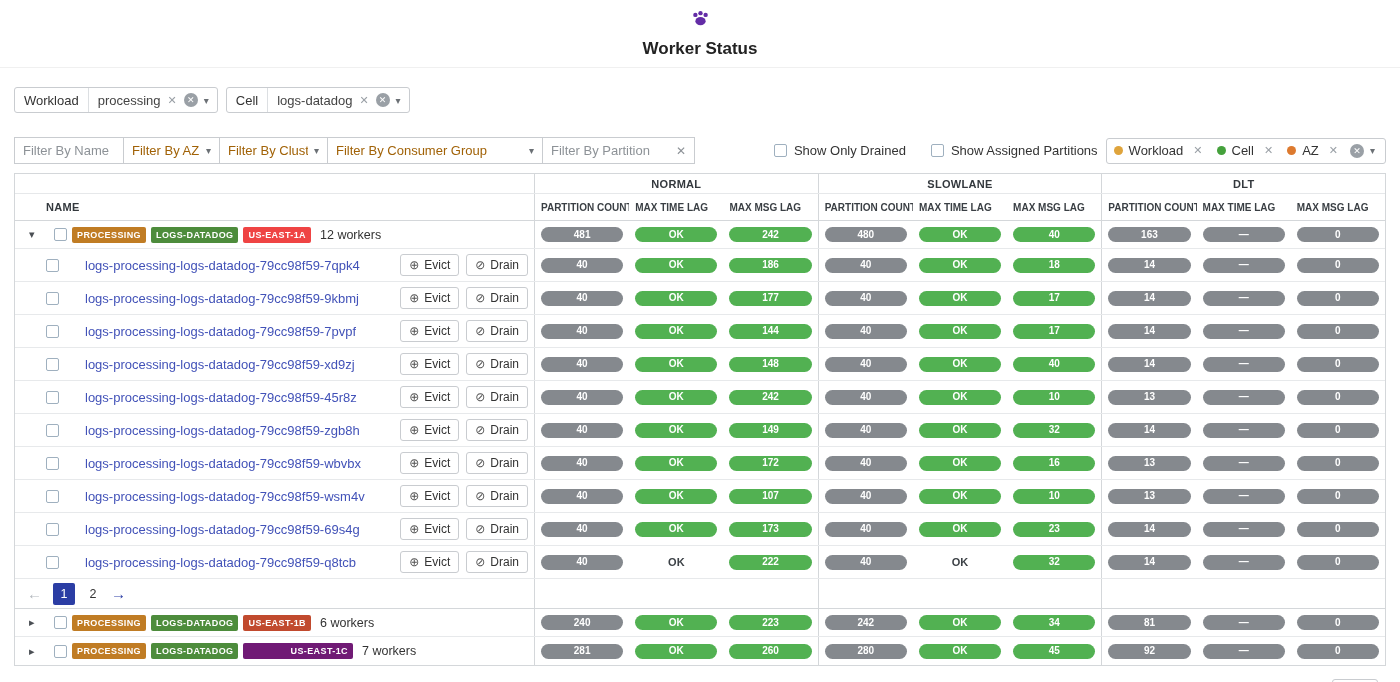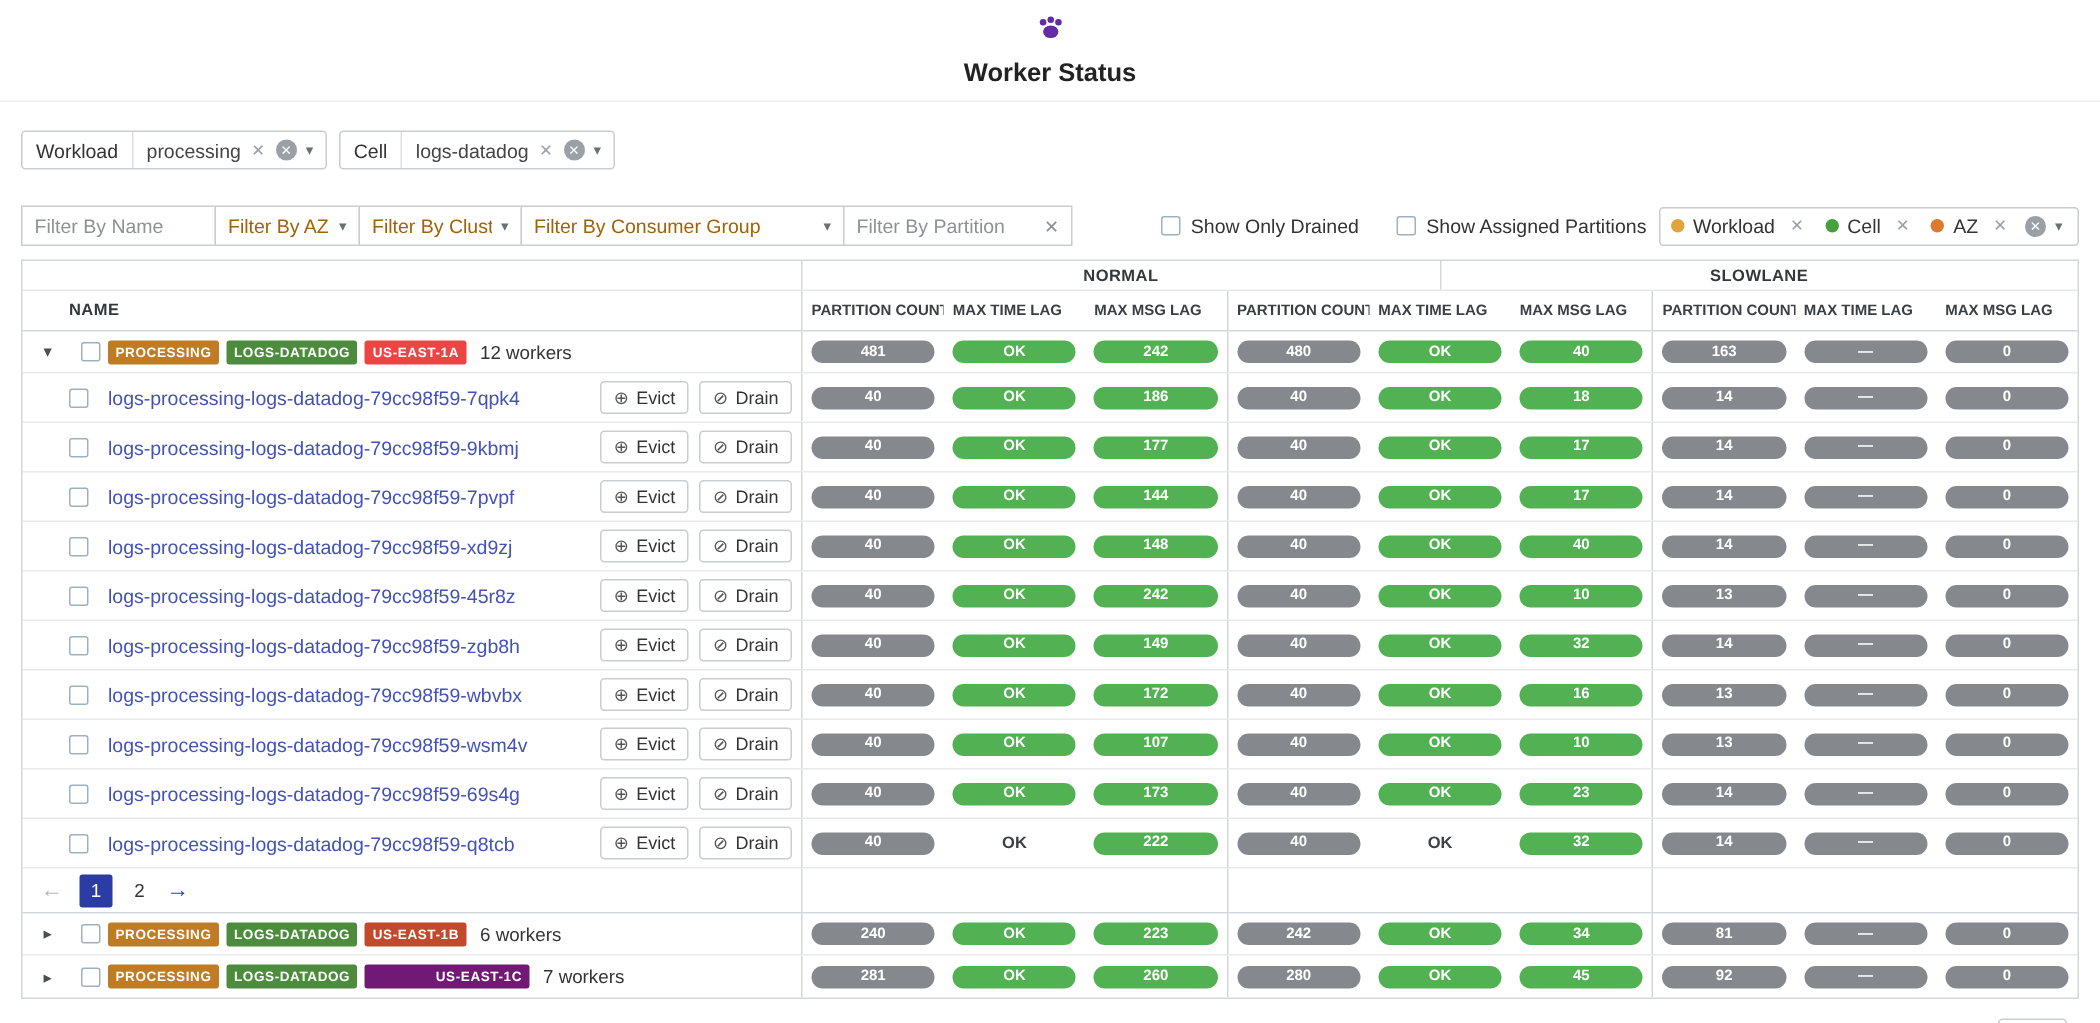--- a/index.html
+++ b/index.html
@@ -28,21 +28,21 @@
   
   .filterrow { display:flex; align-items:center; padding:24px 14px 0; }
   .finput { height:27px; border:1px solid #c9ccd0; background:#fff; display:flex; align-items:center;
             padding:0 8px; margin-left:-1px; }
   .finput:first-child { margin-left:0; }
   .finput input { border:none; outline:none; font-size:13px; color:#333; width:100%; font-family:inherit; background:transparent; padding:0; }
   .finput input::placeholder { color:#8d9297; }
   .ph { color:#a16207; flex:1; white-space:nowrap; overflow:hidden; }
   .caret2 { color:#6b7075; font-size:10px; margin-left:6px; flex:none; }
   .xclear { color:#8d9297; font-size:12px; margin-left:6px; cursor:pointer; flex:none; }
-  .w-name{width:130px} .w-az{width:97px} .w-cluster{width:109px} .w-cg{width:216px} .w-part{width:153px}
+  .w-name{width:110px} .w-az{width:97px} .w-cluster{width:109px} .w-cg{width:216px} .w-part{width:153px}
 
   .fcheck { display:flex; align-items:center; gap:7px; margin-left:25px; white-space:nowrap; }
   .fcheck.first { margin-left:auto; }
   .cbx { width:13px; height:13px; border:1px solid #9fb0bf; border-radius:2px; background:#fff; cursor:pointer; flex:none; display:inline-block; }
 
   .grouppill { display:flex; align-items:center; height:26px; border:1px solid #c9ccd0; border-radius:3px; margin-left:8px; padding:0 2px; }
   .chip { display:flex; align-items:center; gap:6px; padding:0 5px; }
   .dot { width:9px; height:9px; border-radius:50%; flex:none; }
 
   
@@ -72,21 +72,21 @@
 
   .nc-group { padding-left:14px; }
   .chev { width:14px; color:#4a4f54; font-size:11px; cursor:pointer; flex:none; }
   .nc-group .cbx { margin-left:11px; }
   .badge { color:#fff; font-size:9px; font-weight:bold; padding:3px 5px; border-radius:2px;
            letter-spacing:.4px; margin-left:5px; white-space:nowrap; flex:none; }
   .badge:first-of-type { margin-left:13px; }
   .wl { margin-left:9px; font-size:12.5px; color:#333; white-space:nowrap; }
 
   .nc-worker { padding-left:31px; padding-right:6px; }
-  .wlink { margin-left:13px; color:#4252b8; text-decoration:none; font-size:13px; white-space:nowrap;
+  .wlink { margin-left:26px; color:#4252b8; text-decoration:none; font-size:13px; white-space:nowrap;
            overflow:hidden; text-overflow:ellipsis; }
   .btn { display:inline-flex; align-items:center; gap:5px; border:1px solid #c9ccd0; border-radius:3px;
          background:#fff; height:22px; padding:0 8px; font-size:12px; color:#333; cursor:pointer;
          font-family:inherit; flex:none; }
   .btn.evict { margin-left:auto; }
   .btn.drain { margin-left:7px; }
   .bico { color:#555; font-size:12px; line-height:1; }
 
   .pag { padding-left:12px; gap:11px; }
   .parrow { font-size:15px; cursor:pointer; }
@@ -181,20 +181,21 @@
     <span class="clearc">✕</span>
     <span class="caret">▾</span>
   </div>
 </div>
 
 <div class="table">
   <div class="thead-groups">
     <div class="namecol"></div>
     <div class="grp-h">NORMAL</div>
     <div class="grp-h">SLOWLANE</div>
+    <div class="grp-h">DLT</div>
   </div>
   <div class="thead-cols">
     <div class="namecol nh">NAME</div>
     <div class="grp">
         <div class="subh">PARTITION COUNT</div>
         <div class="subh">MAX TIME LAG</div>
         <div class="subh">MAX MSG LAG</div>
       </div>
     <div class="grp">
         <div class="subh">PARTITION COUNT</div>

